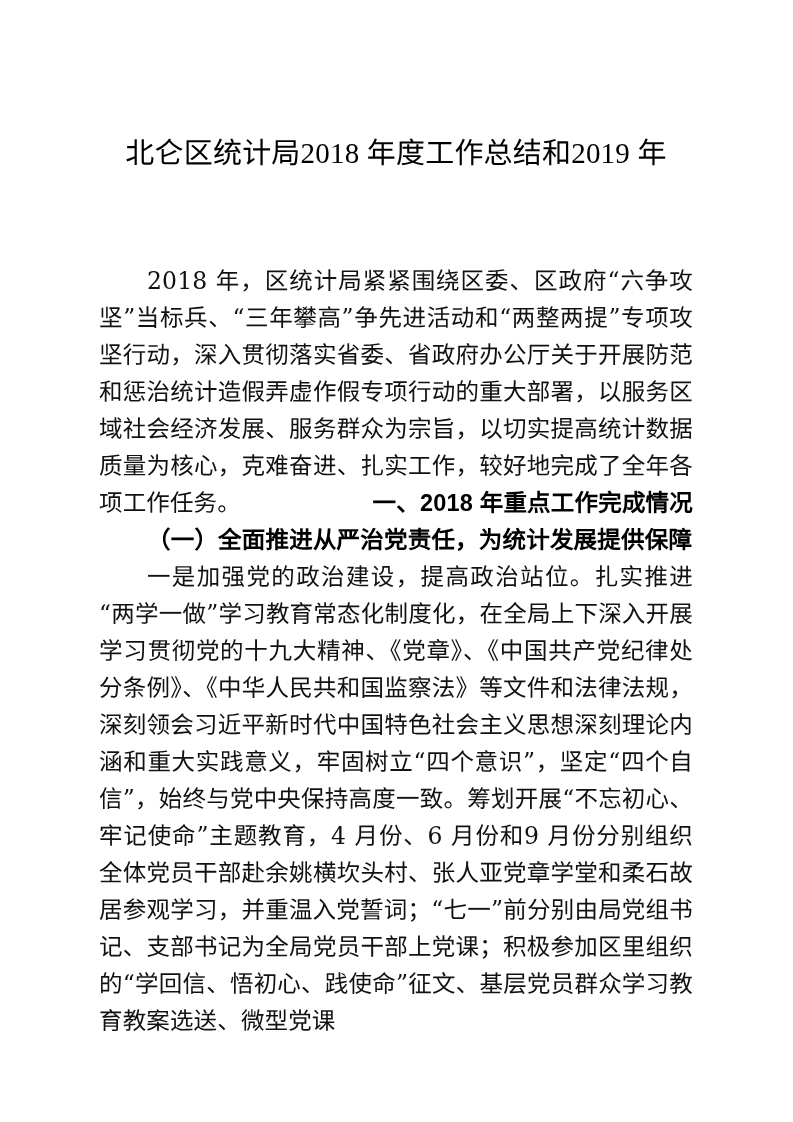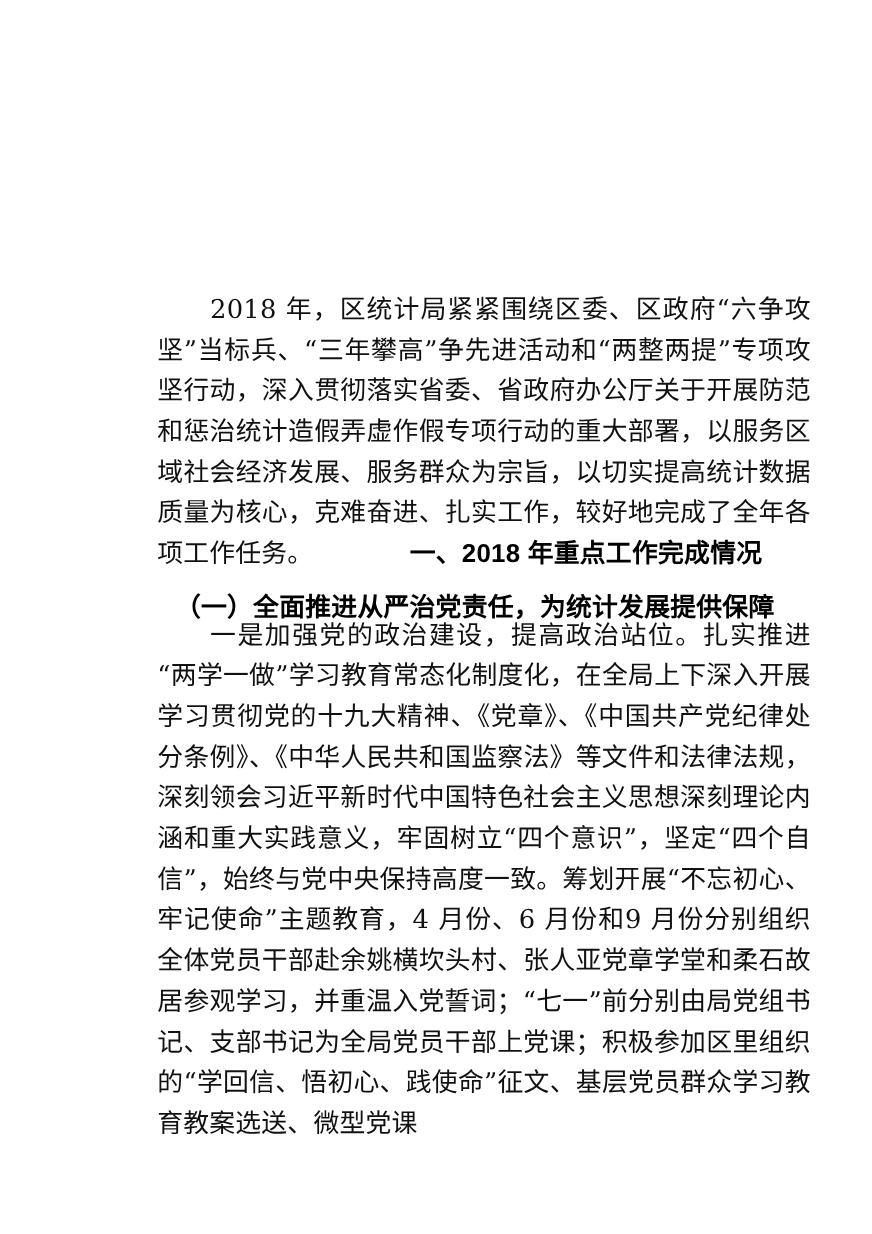--- a/index.html
+++ b/index.html
@@ -60,21 +60,20 @@
     text-justify: inter-ideograph;
     text-indent: 48px;
     letter-spacing: 0.15px;
     color: #111;
   }
 
   
   .kai {
     font-family: "DejaVu Serif", "Liberation Serif", serif;
     font-synthesis: none;
-    margin-left: 44px;
   }
 
   
   .h-level1 {
     position: absolute;
     left: 0;
     width: 594px;
     margin: 0;
     padding: 0;
     font-family: "Liberation Sans", "DejaVu Sans", sans-serif;
@@ -83,40 +82,40 @@
     font-weight: bold;
     text-indent: 48px;
     letter-spacing: 0.2px;
     color: #000;
   }
 
   .h-level2 {
     position: absolute;
     left: 0;
     width: 594px;
-    margin: 12px;
+    margin: 0;
     padding: 0;
     font-family: "DejaVu Serif", "Liberation Serif", serif;
     font-size: 23.5px;
     line-height: 37px;
     font-weight: bold;
     text-indent: 48px;
     letter-spacing: 0.2px;
     color: #000;
   }
 </style>
 </head>
 <body>
 
 <div class="page">
 
   <div class="content">
 
     <h1 class="doc-title">
-      <br>
+      <span>北仑区统计局2018 年度工作总结和2019 年</span><br>
     </h1>
 
     <p class="para kai" style="top:263px;">2018 年，区统计局紧紧围绕区委、区政府“六争攻坚”当标兵、“三年攀高”争先进活动和“两整两提”专项攻坚行动，深入贯彻落实省委、省政府办公厅关于开展防范和惩治统计造假弄虚作假专项行动的重大部署，以服务区域社会经济发展、服务群众为宗旨，以切实提高统计数据质量为核心，克难奋进、扎实工作，较好地完成了全年各项工作任务。</p>
 
     <p class="h-level1" style="top:485px;text-align:right;">一、2018 年重点工作完成情况</p>
 
     <p class="h-level2" style="top:522px;">（一）全面推进从严治党责任，为统计发展提供保障</p>
 
     <p class="para kai" style="top:559px;">一是加强党的政治建设，提高政治站位。扎实推进“两学一做”学习教育常态化制度化，在全局上下深入开展学习贯彻党的十九大精神、《党章》、《中国共产党纪律处分条例》、《中华人民共和国监察法》等文件和法律法规，深刻领会习近平新时代中国特色社会主义思想深刻理论内涵和重大实践意义，牢固树立“四个意识”，坚定“四个自信”，始终与党中央保持高度一致。筹划开展“不忘初心、牢记使命”主题教育，4 月份、6 月份和9 月份分别组织全体党员干部赴余姚横坎头村、张人亚党章学堂和柔石故居参观学习，并重温入党誓词；“七一”前分别由局党组书记、支部书记为全局党员干部上党课；积极参加区里组织的“学回信、悟初心、践使命”征文、基层党员群众学习教育教案选送、微型党课</p>
 

